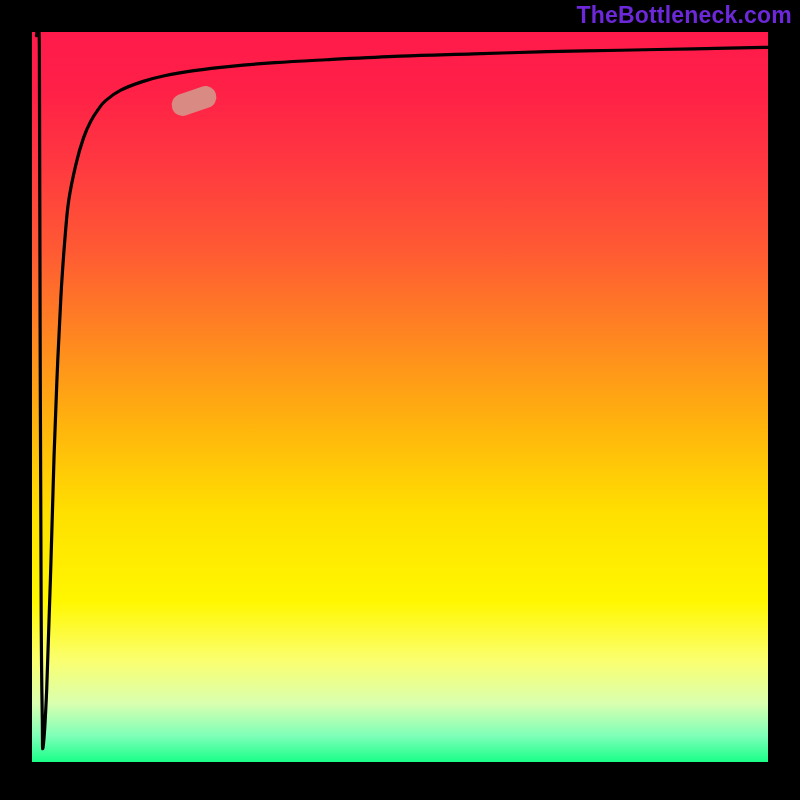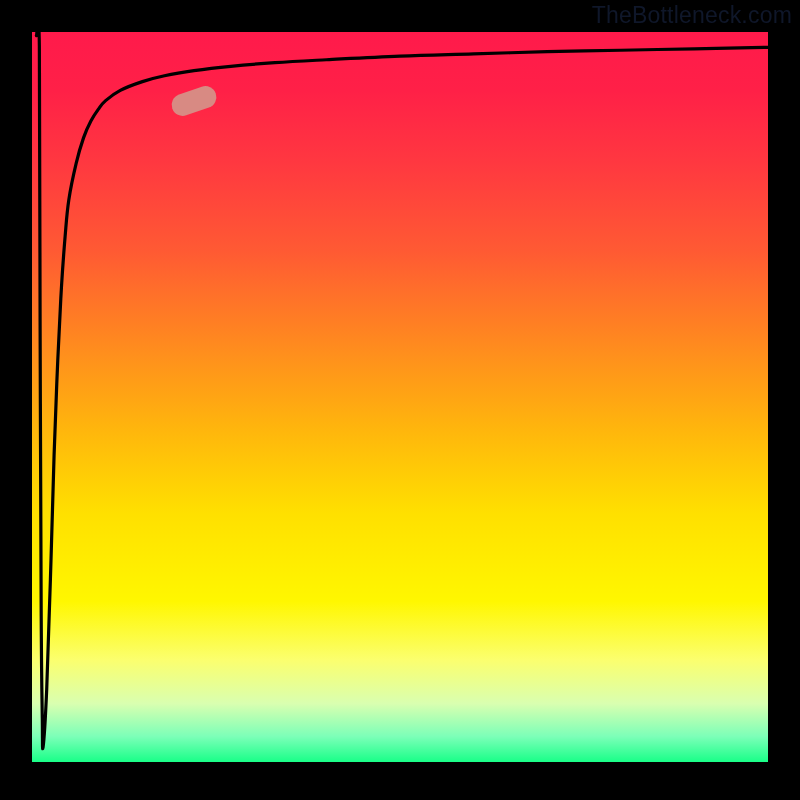--- a/index.html
+++ b/index.html
@@ -14,22 +14,22 @@
   .root {
     position: relative;
     width: 800px;
     height: 800px;
   }
   .attribution {
     position: absolute;
     top: 2px;
     right: 8px;
     font-size: 23px;
-    font-weight: 400;
-    color: #0f172a;
+    font-weight: 700;
+    color: #6d28d9;
     letter-spacing: 0.2px;
     z-index: 40;
   }
   svg.chart {
     position: absolute;
     top: 0;
     left: 0;
     width: 800px;
     height: 800px;
   }

